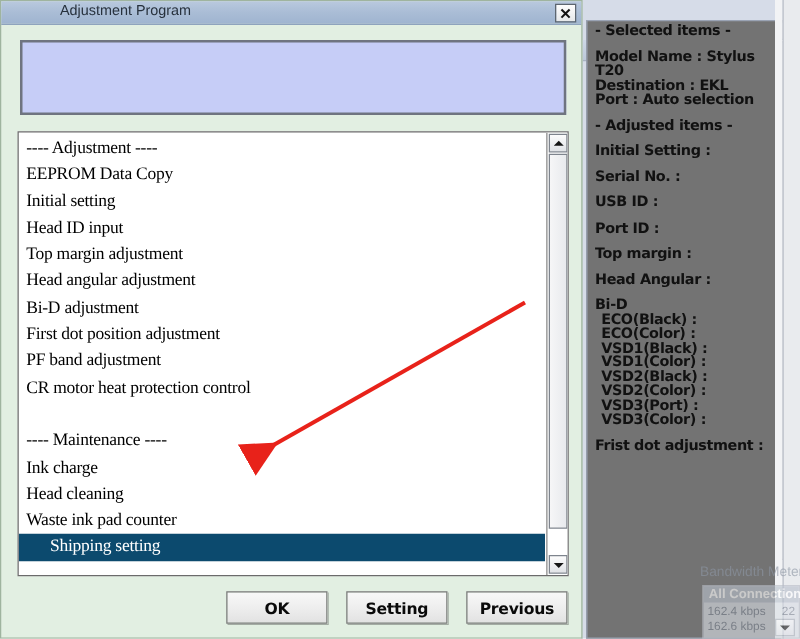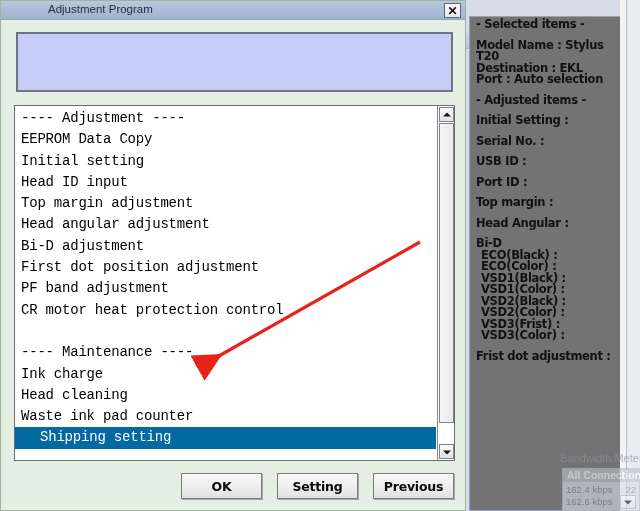--- a/index.html
+++ b/index.html
@@ -305,30 +305,30 @@
     position: absolute;
     left: 0;
     top: 0;
     right: 18px;
     padding-top: 2px;
   }
   .list-row {
     height: 21.3px;
     line-height: 21.3px;
     padding-left: 6px;
-    font-family: Liberation Mono, monospace;
+    font-family: Liberation Serif, serif;
     font-size: 14px;
     color: #000000;
     white-space: nowrap;
     letter-spacing: -0.2px;
     cursor: default;
   }
   .list-row.blank { }
   .list-row.selected {
-    background: #0369a1;
+    background: #0c4a6e;
     color: #ffffff;
     padding-left: 25px;
   }
 
   
   .lb-scroll {
     position: absolute;
     right: 0;
     top: 0;
     width: 17px;
@@ -433,21 +433,21 @@
         <div class="bgp-gap"></div>
         <div class="bgp-line">Head Angular :</div>
         <div class="bgp-gap"></div>
         <div class="bgp-line">Bi-D</div>
         <div class="bgp-line bgp-indent">ECO(Black)  :</div>
         <div class="bgp-line bgp-indent">ECO(Color)  :</div>
         <div class="bgp-line bgp-indent">VSD1(Black) :</div>
         <div class="bgp-line bgp-indent">VSD1(Color) :</div>
         <div class="bgp-line bgp-indent">VSD2(Black) :</div>
         <div class="bgp-line bgp-indent">VSD2(Color) :</div>
-        <div class="bgp-line bgp-indent">VSD3(Frist) :</div>
+        <div class="bgp-line bgp-indent">VSD3(Port) :</div>
         <div class="bgp-line bgp-indent">VSD3(Color) :</div>
         <div class="bgp-gap"></div>
         <div class="bgp-line">Frist dot adjustment :</div>
       </div>
   </div>
 
   <div class="bg-scroll">
     <div class="bg-scroll-btn up">
       <span class="tri up"></span>
     </div>

